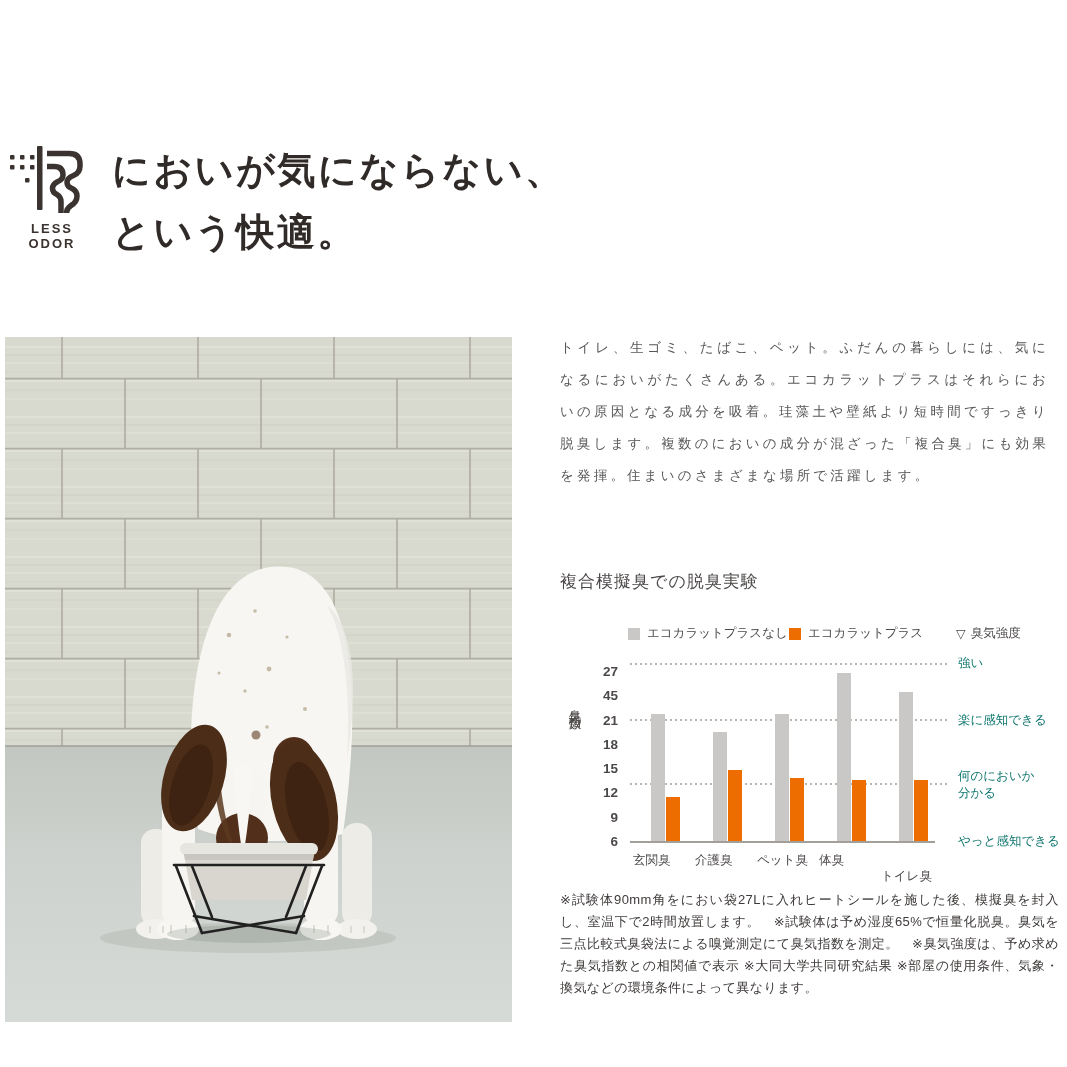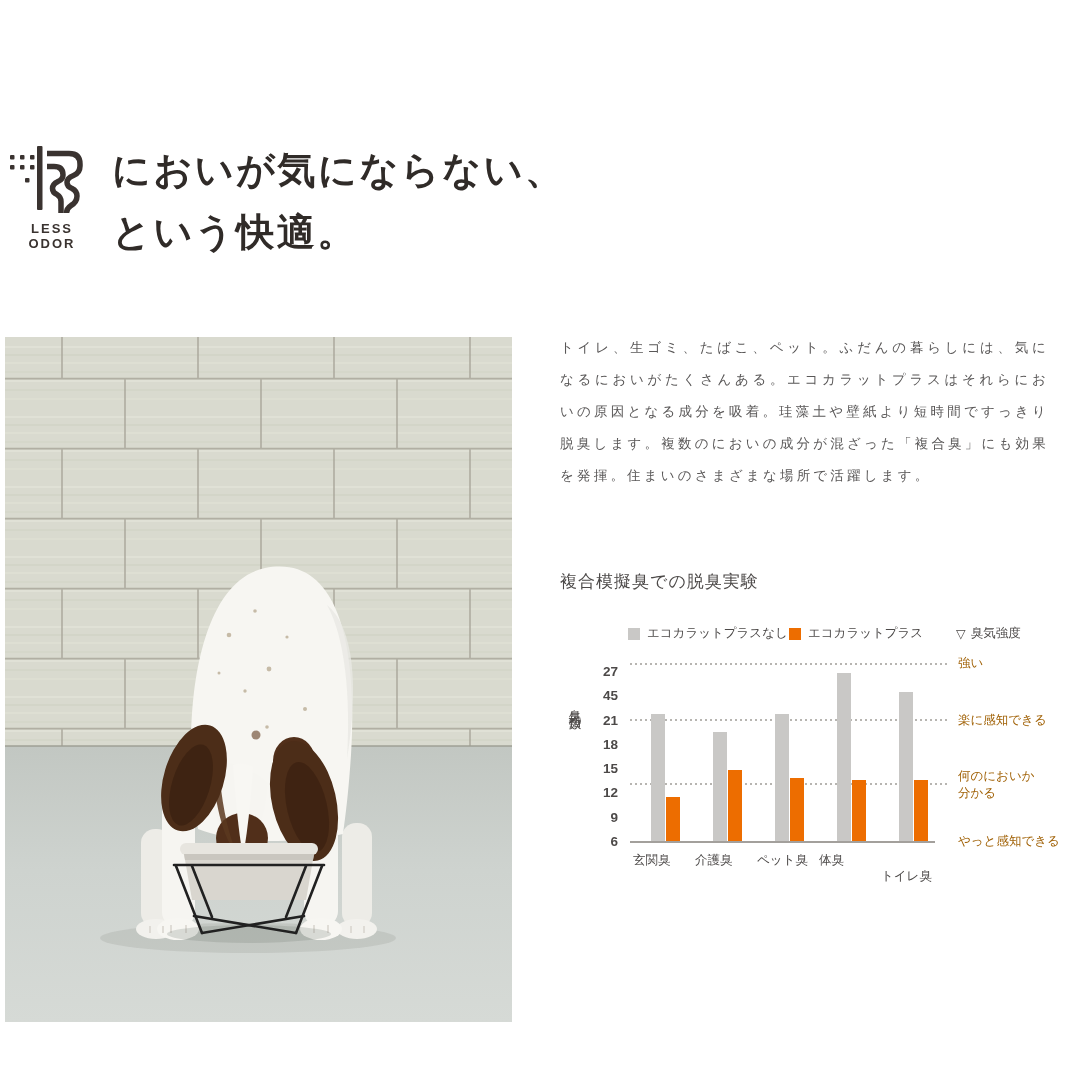--- a/index.html
+++ b/index.html
@@ -41,21 +41,21 @@
   .chart{position:absolute;top:326px;left:0;width:505px;height:220px;}
   .y-unit{
     position:absolute;left:6px;top:36px;
     writing-mode:vertical-rl;text-orientation:upright;
     font-size:12.5px;color:#4c4948;letter-spacing:3px;
   }
   .y-tick{position:absolute;left:26px;width:32px;text-align:right;
     font-size:13.5px;font-weight:bold;color:#4c4948;line-height:1;}
   .guide-line{position:absolute;left:70px;width:318px;height:2px;
     background-image:repeating-linear-gradient(90deg,#b7b5b1 0 2px,transparent 2px 5px);}
-  .guide-label{position:absolute;left:398px;width:104px;font-size:12.5px;color:#a16207;
+  .guide-label{position:absolute;left:398px;width:104px;font-size:12.5px;color:#0f766e;
     line-height:1.3;white-space:pre-line;transform:translateY(-50%);}
   .plot{position:absolute;left:70px;top:0;width:305px;height:178px;border-bottom:2px solid #a3a09c;}
   .bar{position:absolute;bottom:0;width:14px;}
   .cat-label{position:absolute;top:189px;width:64px;text-align:left;font-size:12.5px;color:#4c4948;white-space:nowrap;}
   
   .footnote{
     position:absolute;top:552px;left:0;width:499px;margin:0;
     font-size:13px;color:#3e3a39;line-height:1.7;letter-spacing:0.4px;text-align:justify;
   }
 </style>
@@ -224,13 +224,14 @@
         <div class="bar" style="left: 268.5px; height: 148.873px; background: rgb(201, 200, 198);"></div>
         <div class="bar" style="left: 283.5px; height: 61.4909px; background: rgb(237, 109, 0);"></div>
       </div>
       <div class="cat-label" style="left: 73px;">玄関臭</div>
       <div class="cat-label" style="left: 135px;">介護臭</div>
       <div class="cat-label" style="left: 197px;">ペット臭</div>
       <div class="cat-label" style="left: 259px;">体臭</div>
       <div class="cat-label" style="left: 321px; margin-top: 16px;">トイレ臭</div>
     </div>
 
+  <p class="footnote">※試験体90mm角をにおい袋27Lに入れヒートシールを施した後、模擬臭を封入し、室温下で2時間放置します。　※試験体は予め湿度65%で恒量化脱臭。臭気を三点比較式臭袋法による嗅覚測定にて臭気指数を測定。　※臭気強度は、予め求めた臭気指数との相関値で表示 ※大同大学共同研究結果 ※部屋の使用条件、気象・換気などの環境条件によって異なります。</p>
 </div>
 
 </body></html>

